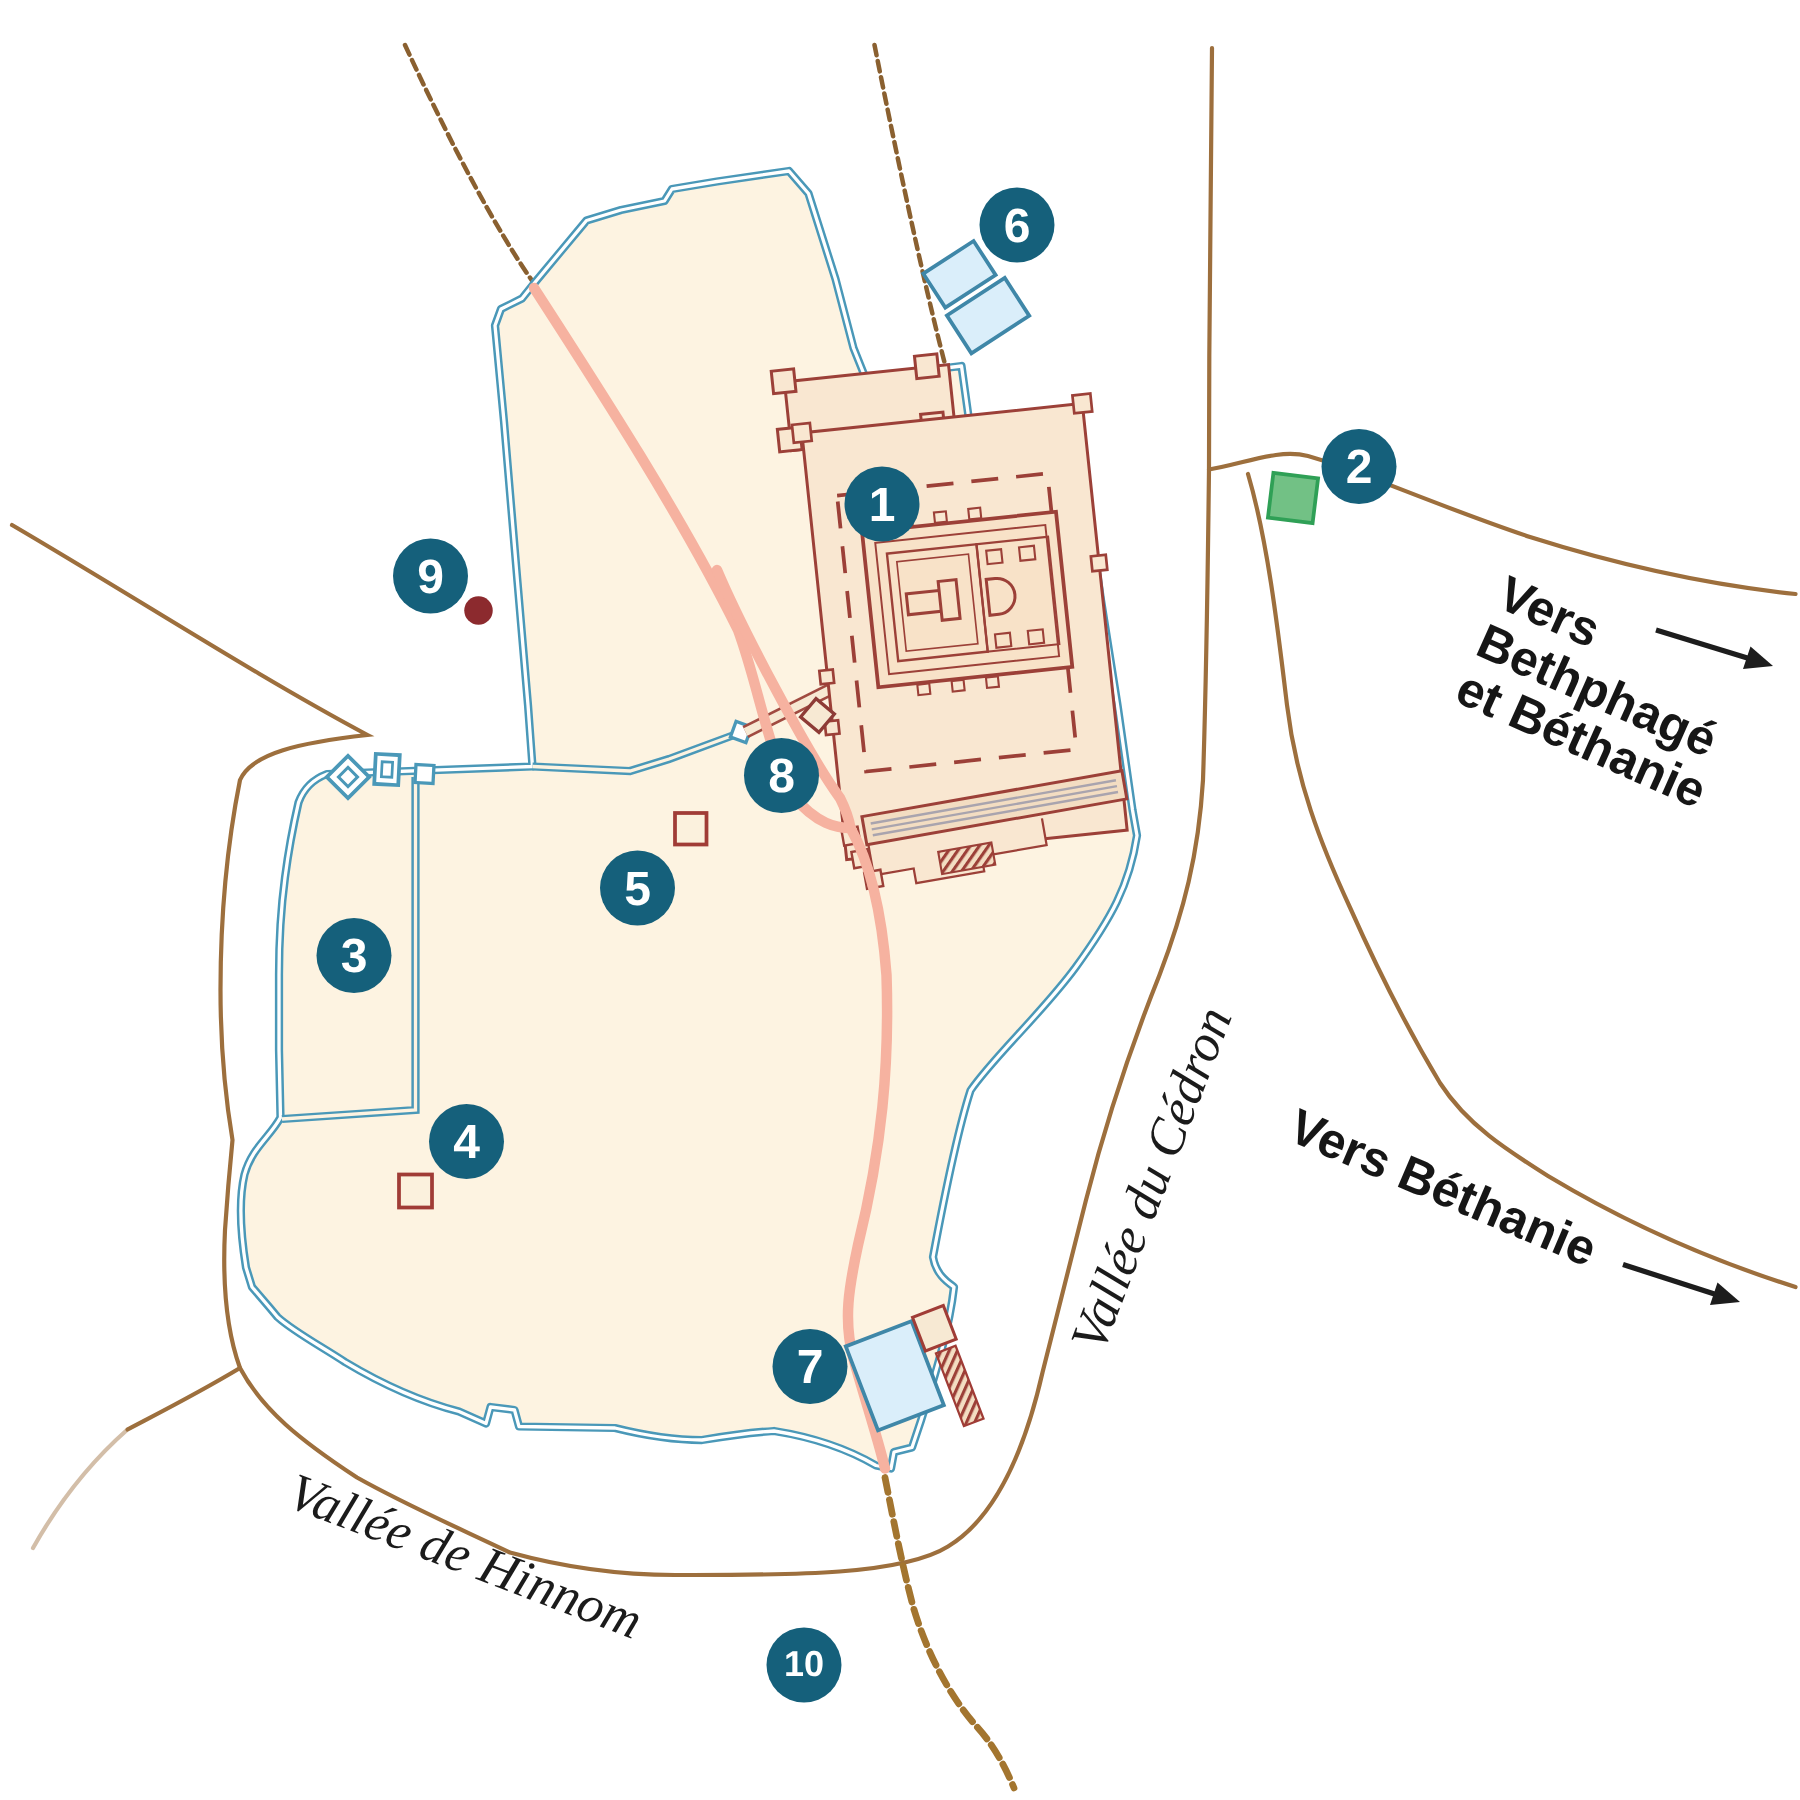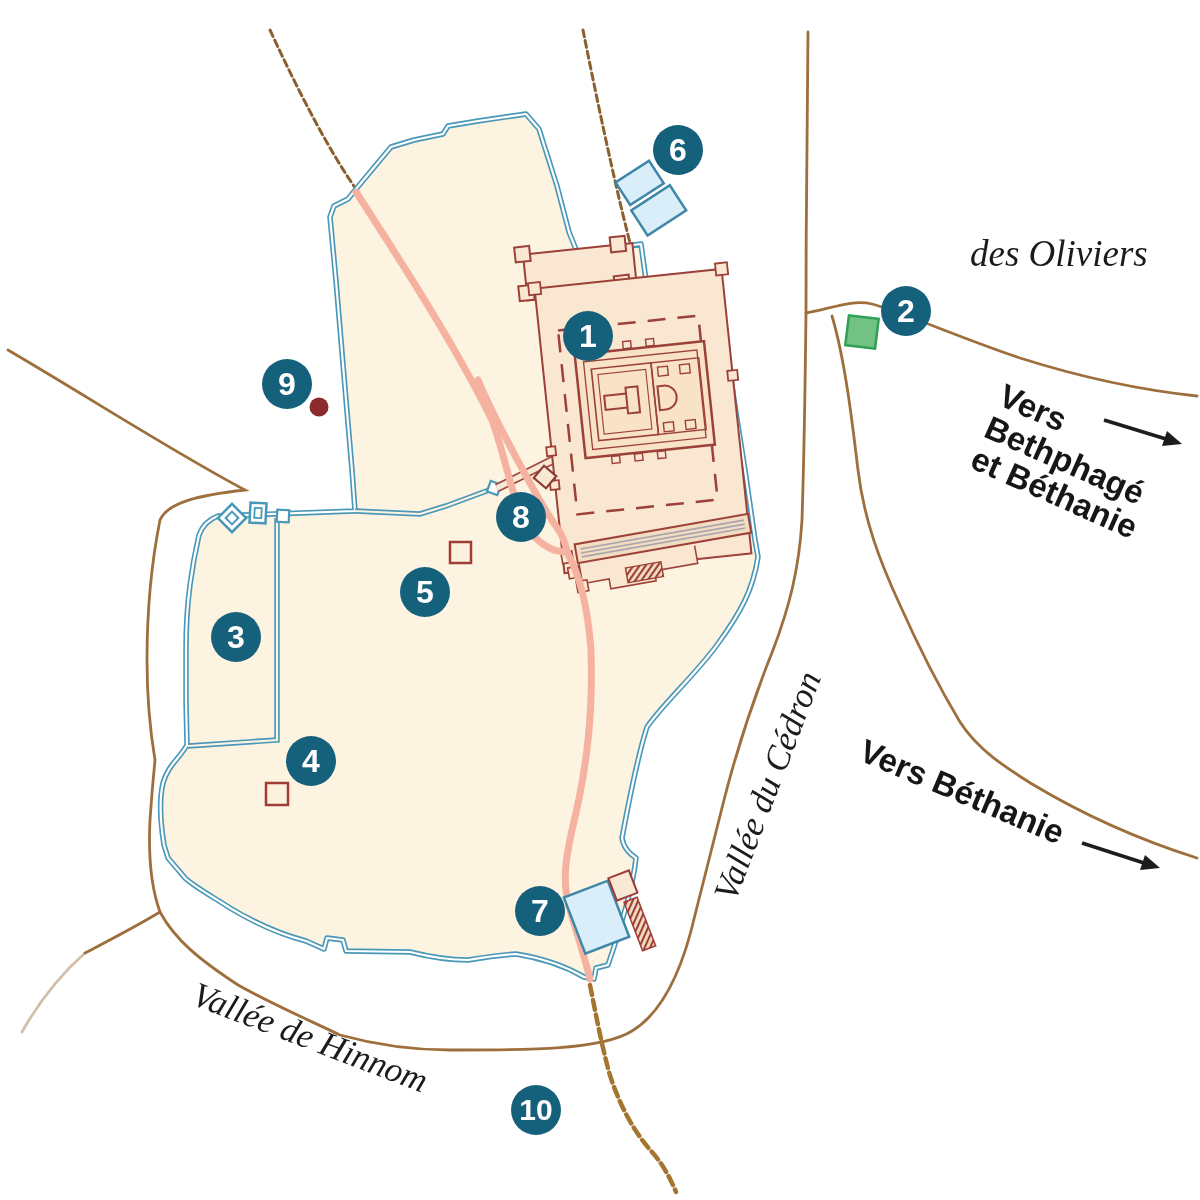--- a/index.html
+++ b/index.html
@@ -177,21 +177,20 @@
       <polygon points="1182,444 1162,446 1167,431" stroke="none"></polygon>
     </g>
     <g>
       <line x1="1082" y1="843" x2="1144" y2="863" stroke-width="3.5"></line>
       <polygon points="1160,868 1140,870 1145,855" stroke="none"></polygon>
     </g>
   </g>
 </svg>
 
 <div class="map-label serif-label lines" style="left:970px;top:234px;font-size:37px;line-height:1.06;">
-  <span>des Oliviers</span>
 </div>
 
 <div class="map-label sans-label lines center-rot" style="--r:24deg;left:1068px;top:462px;font-size:33px;line-height:1.05;text-align:left;">
   <span>Vers</span>
   <span>Bethphagé</span>
   <span>et Béthanie</span>
 </div>
 
 <div class="map-label sans-label center-rot" style="--r:23deg;left:962px;top:792px;font-size:33px;">Vers Béthanie</div>
 
@@ -201,15 +200,15 @@
 
 <div class="marker" style="left:563px;top:311px;">1</div>
 <div class="marker" style="left:881px;top:286px;">2</div>
 <div class="marker" style="left:211px;top:612px;">3</div>
 <div class="marker" style="left:286px;top:736px;">4</div>
 <div class="marker" style="left:400px;top:567px;">5</div>
 <div class="marker" style="left:653px;top:125px;">6</div>
 <div class="marker" style="left:515px;top:886px;">7</div>
 <div class="marker" style="left:496px;top:492px;">8</div>
 <div class="marker" style="left:262px;top:359px;">9</div>
-<div class="marker" style="left:511px;top:1085px;font-size:30px;">10</div>
+<div class="marker" style="left:511px;top:1085px;font-size:24px;">10</div>
 
 </div>
 
 </body></html>

